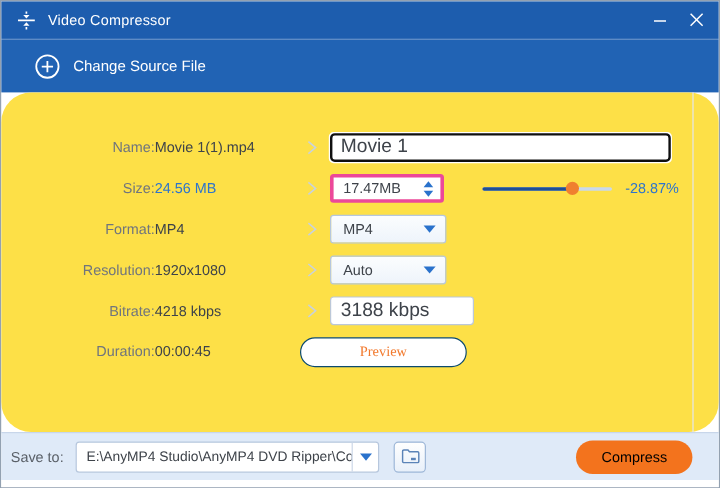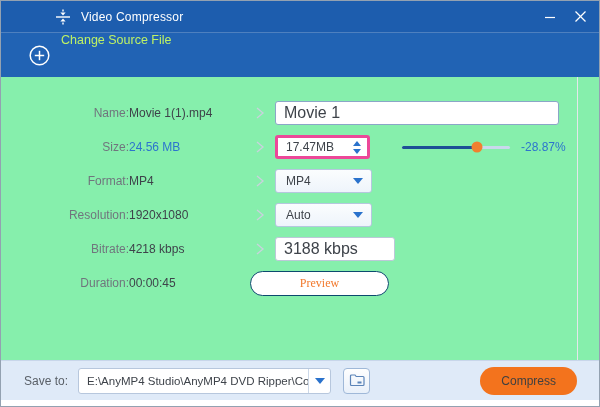--- a/index.html
+++ b/index.html
@@ -8,36 +8,35 @@
     width:600px; height:407px;
     border:1px solid #93a1b1;
     display:flex; flex-direction:column;
     background:#fff; overflow:hidden;
   }
   
   .titlebar {
     height:32px; background:#1d5dae; flex:0 0 32px;
     display:flex; align-items:center; color:#fff;
     border-bottom:1px solid rgba(255,255,255,0.22);
-    padding-left:41px;
   }
   .titlebar-icon { margin-left:13px; display:flex; align-items:center; }
   .title-text { margin-left:10px; font-size:12px; letter-spacing:0.2px; }
   .titlebar-spacer { flex:1; }
   .winbtn { width:30px; height:32px; display:flex; align-items:center; justify-content:center; cursor:default; }
   .close-btn { margin-right:4px; }
   
   .toolbar {
     height:44px; flex:0 0 44px; background:#2163b4;
-    display:flex; color:#bef264;
+    display:flex; align-items:center; color:#ffffff;
   }
   .circle-plus { margin-left:28px; display:flex; align-items:center; }
   .toolbar-label { margin-left:11px; font-size:12.5px; }
   
-  .content { flex:0 0 283px; background:#86efac; position:relative; padding-top:24px; }
+  .content { flex:0 0 283px; background:#fde047; position:relative; padding-top:34px;border-radius:25px; }
   .scroll-line { position:absolute; top:0; bottom:0; right:21px; width:1px; background:#e4e7eb; }
   .row { display:flex; align-items:center; height:24px; margin-bottom:10px; }
   .cell-label { width:128px; text-align:right; font-size:12px; color:#70757d; }
   .cell-value { width:126px; margin-left:0; font-size:12px; color:#3e434a; }
   .cell-value.blue { color:#2d74cd; }
   .cell-chevron { width:20px; display:flex; align-items:center; }
   .text-input {
     height:24px; border:1px solid #bcc8d8; border-radius:3px;
     font-family:Liberation Sans, sans-serif; font-size:16px; color:#3e434a;
     padding:0 8px; background:#fff;
@@ -69,41 +68,41 @@
   .preview-btn {
     margin-left:-5px; width:139px; height:25px; border:1px solid #0c4a6e; border-radius:13px;
     background:#fff; color:#f2792d; font-size:12px; font-family:Liberation Serif, serif;
     display:flex; align-items:center; justify-content:center; cursor:default;
   }
   
   .footer {
     flex:0 0 40px; background:#dfeaf8; border-top:1px solid #c8d6ea;
     display:flex; align-items:center;
   }
-  .save-label { margin-left:23px; font-size:12px; color:#5a6068; }
+  .save-label { margin-left:8px; font-size:12px; color:#5a6068; }
   .path-combo {
     margin-left:10px; width:253px; height:26px; background:#fff;
     border:1px solid #b7c7dd; border-radius:3px; display:flex; align-items:center; overflow:hidden;
   }
   .path-text {
     flex:1; font-size:11.5px; color:#3e434a; padding:0 6px 0 8px;
     white-space:nowrap; overflow:hidden;
   }
   .path-arrow-sect {
     width:22px; height:26px; border-left:1px solid #ccd8e8;
     display:flex; align-items:center; justify-content:center; cursor:default;
   }
   .folder-btn {
     margin-left:12px; width:27px; height:26px; border:1px solid #9fb8d8; border-radius:4px;
     background:linear-gradient(#fefefe,#e8f0fa); display:flex; align-items:center; justify-content:center; cursor:default;
   }
   .footer-spacer { flex:1; }
   .compress-btn {
     margin-right:22px; height:28px; padding:0 21px; border:none; border-radius:14px;
-    background:#f3731d; color:#404040; font-size:12px; font-family:"Liberation Sans", sans-serif; cursor:default;
+    background:#f3731d; color:#000000; font-size:12px; font-family:"Liberation Sans", sans-serif; cursor:default;
   }
   .bottom-strip { flex:0 0 6px; background:#fff; }
 </style>
 </head>
 <body>
 
 <div class="window">
 
   <div class="titlebar">
     <span class="titlebar-icon">

